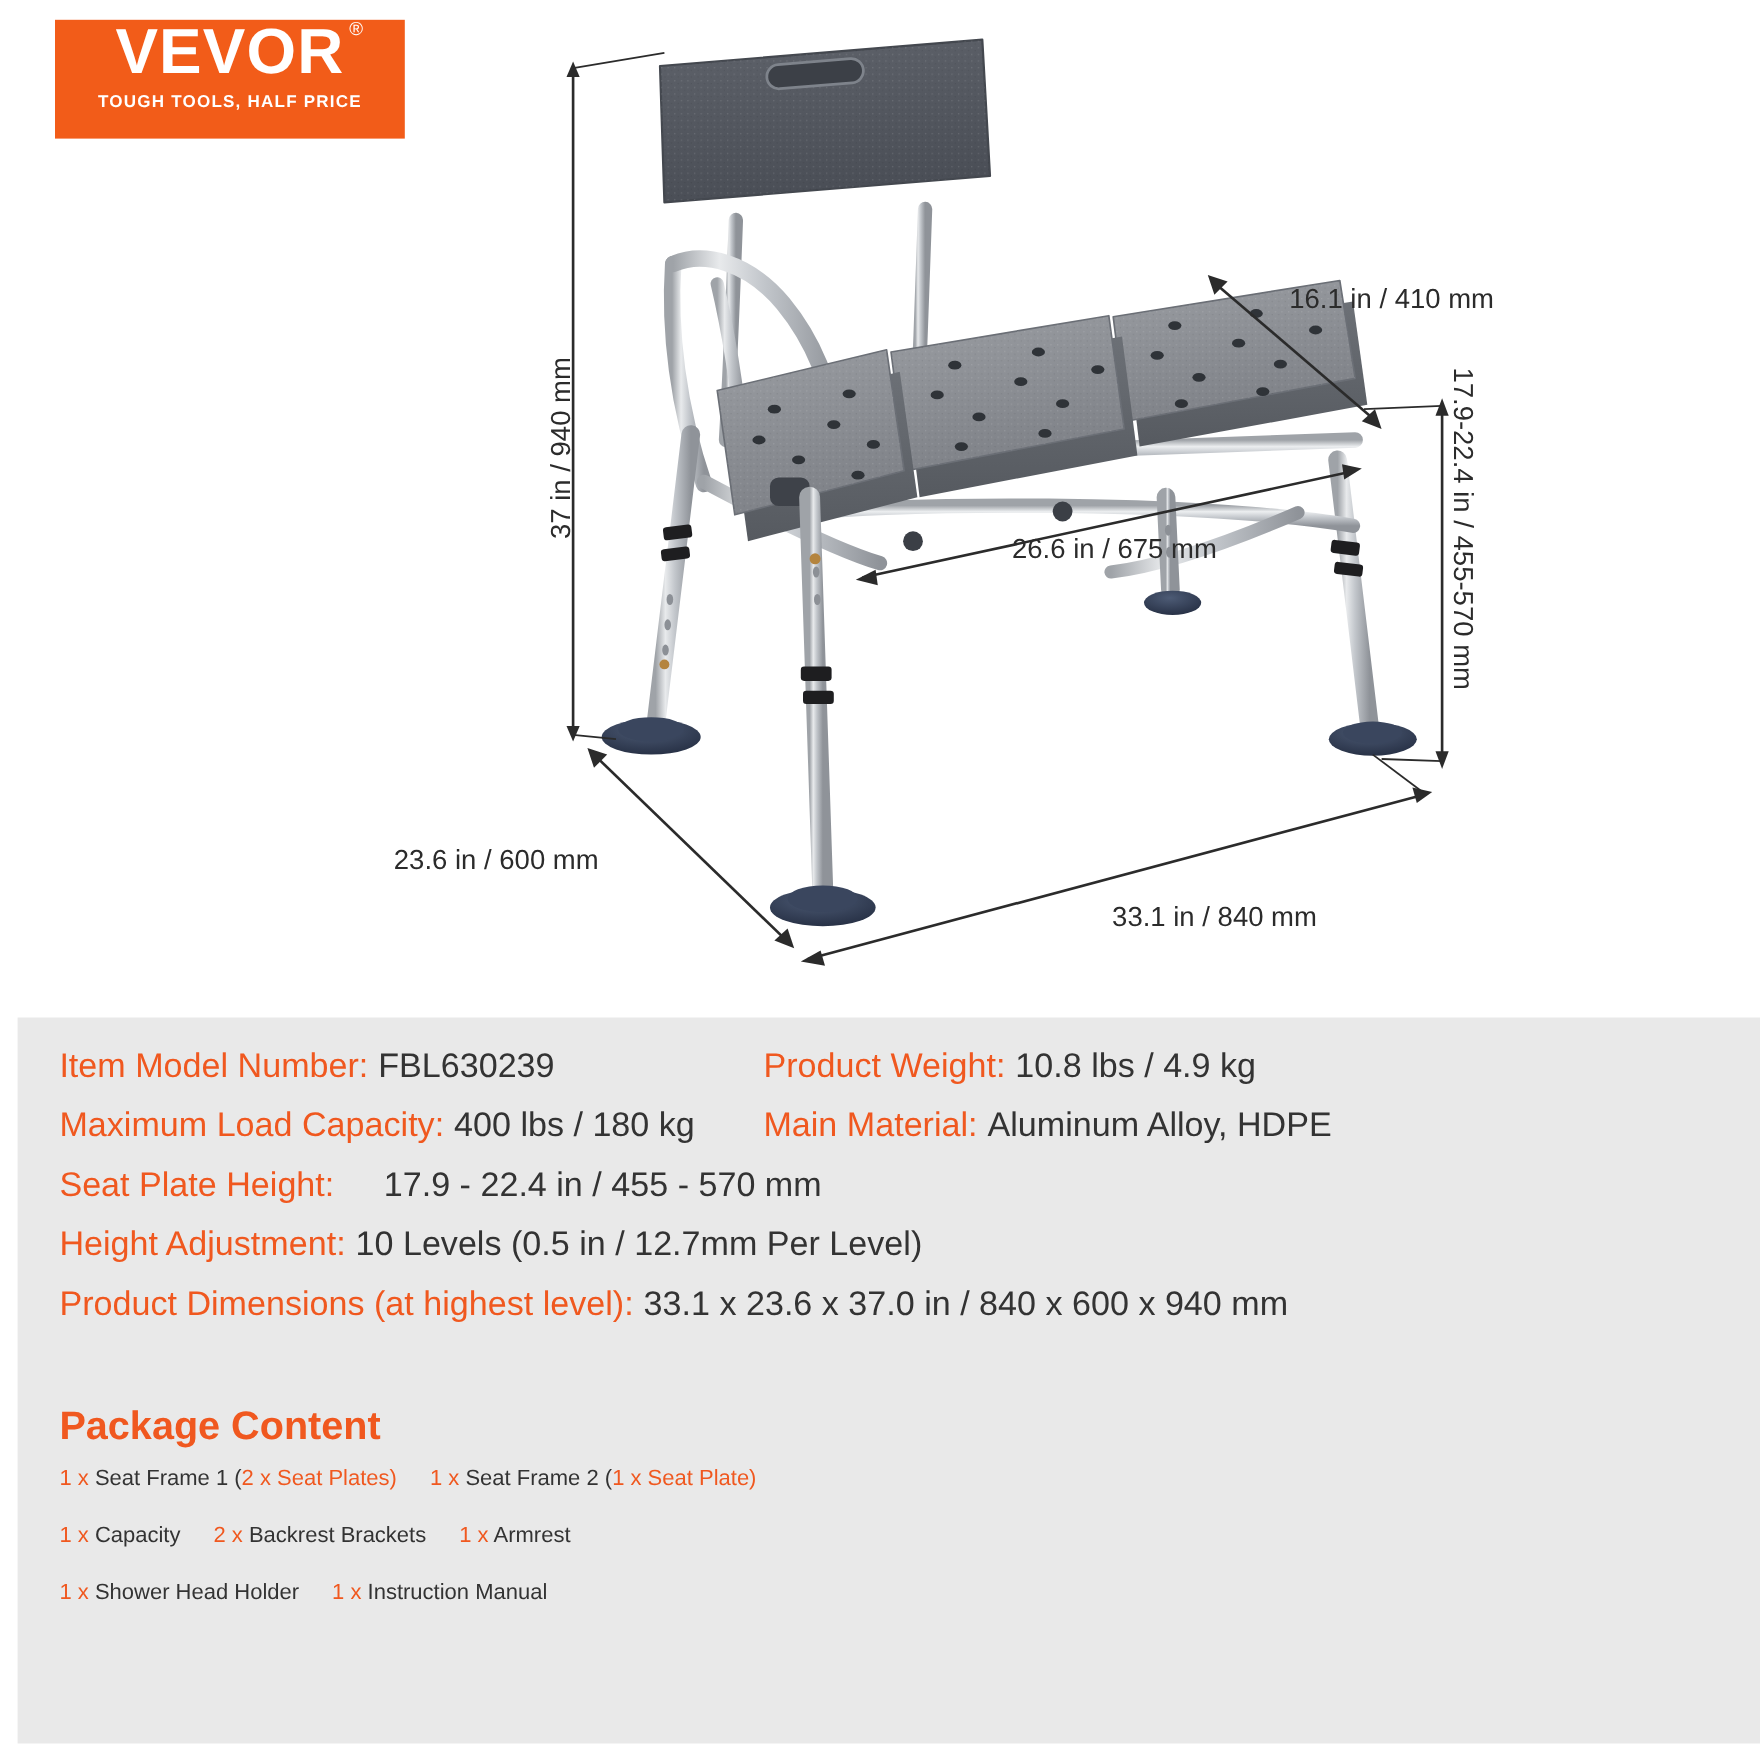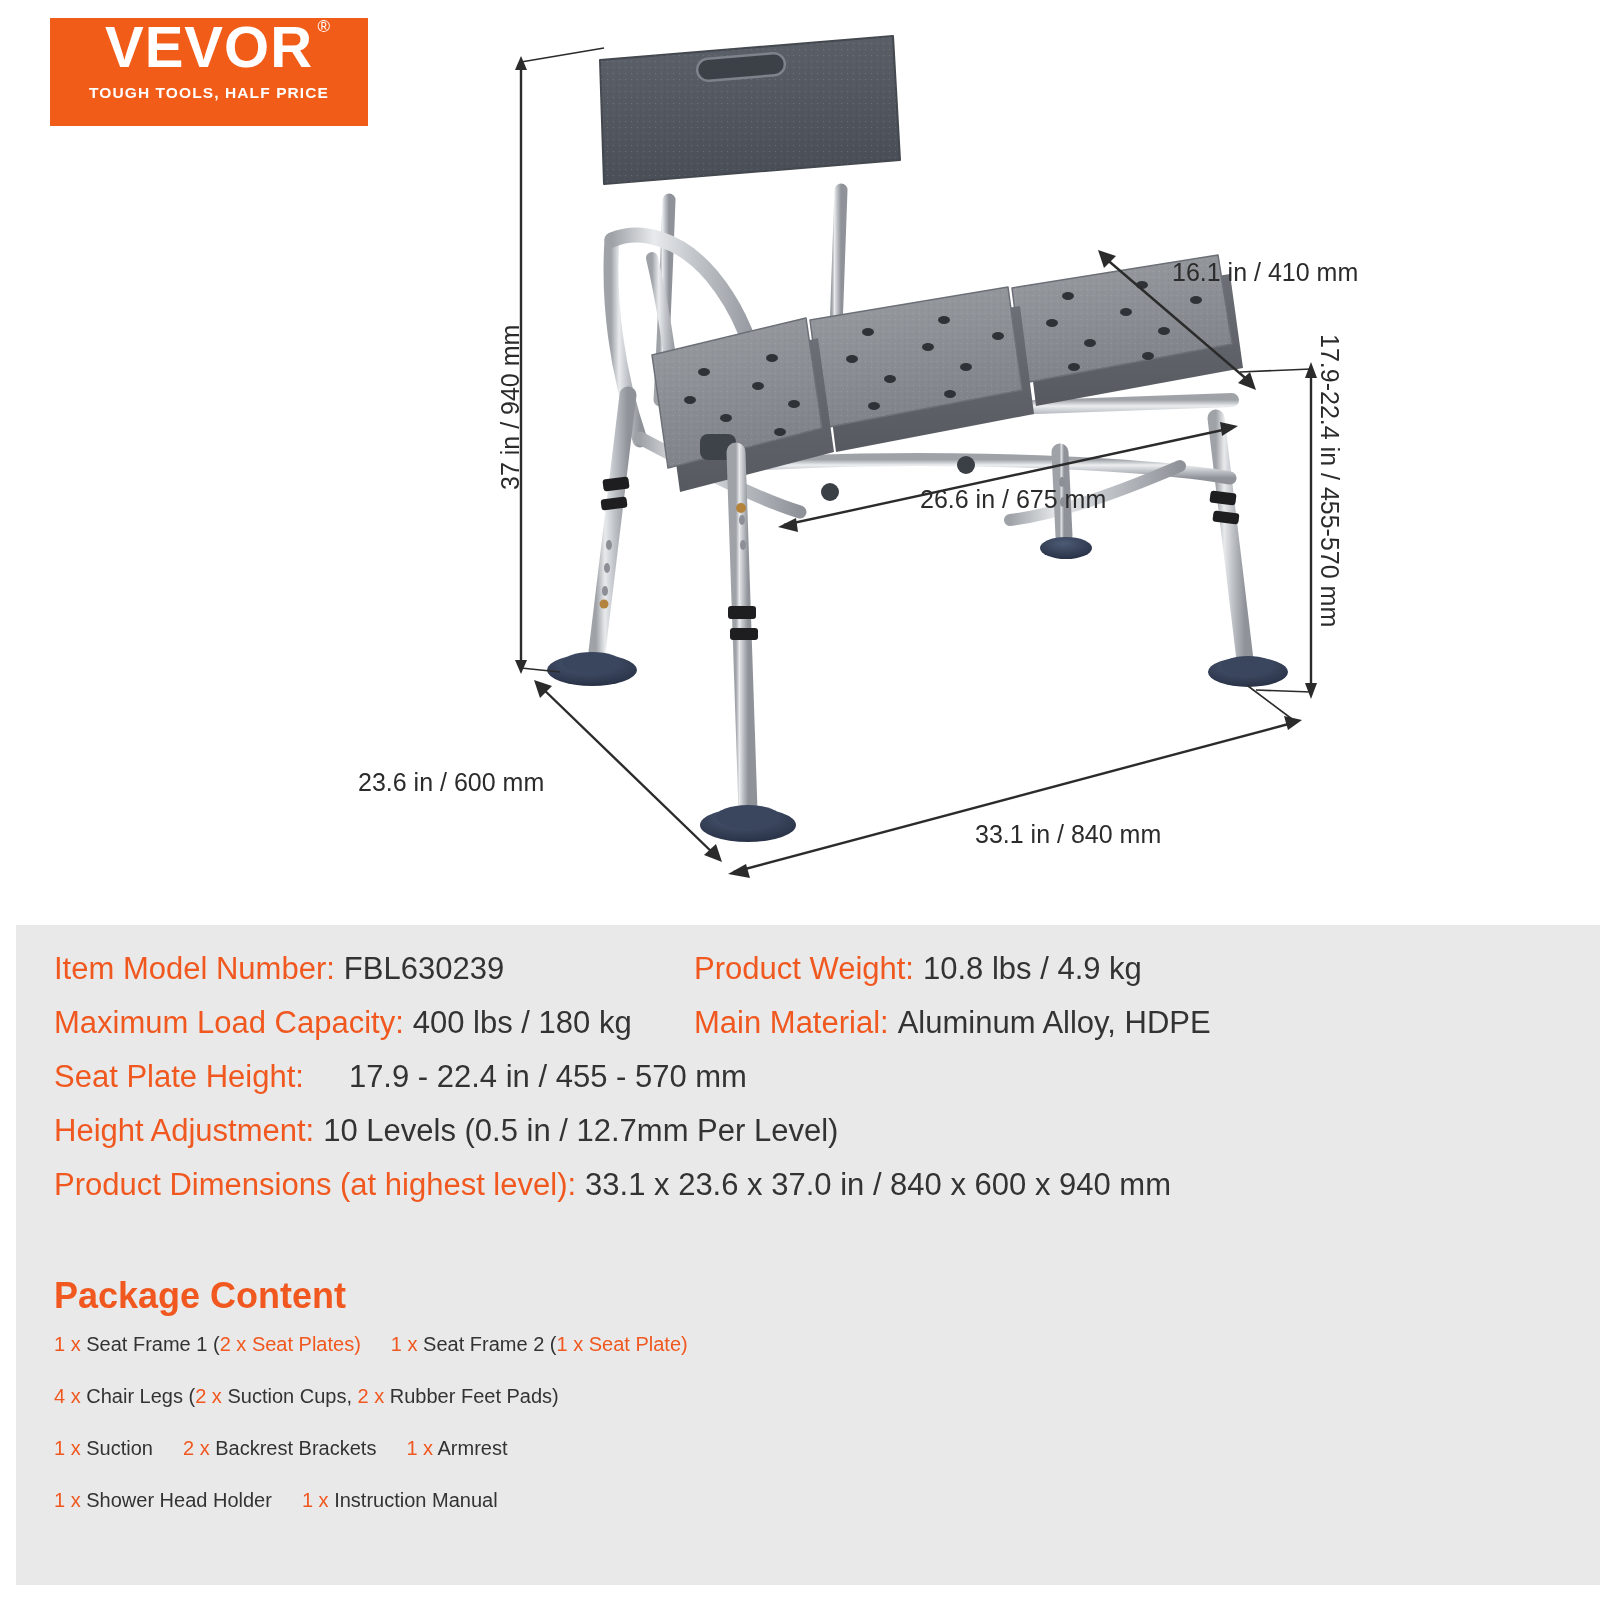--- a/index.html
+++ b/index.html
@@ -342,21 +342,21 @@
     <div class="dimlabel vert-ccw" style="left:496px; top:490px;">37 in / 940 mm</div>
 
     <div class="dimlabel" style="left:1172px; top:258px;">16.1 in / 410 mm</div>
 
     <div class="dimlabel vert-cw" style="left:1344px; top:334px;">17.9-22.4 in / 455-570 mm</div>
 
     <div class="dimlabel" style="left:920px; top:485px;">26.6 in / 675 mm</div>
 
     <div class="dimlabel" style="left:358px; top:768px;">23.6 in / 600 mm</div>
 
-    <div class="dimlabel" style="left:975px; top:820px;text-align:right;">33.1 in / 840 mm</div>
+    <div class="dimlabel" style="left:1011px; top:820px;text-align:right;">33.1 in / 840 mm</div>
   </div>
 
   <div class="specpanel">
 
     <div class="spec-rows">
 
       <div class="spec-line">
         <div class="spec-left">
           <span class="spec-key">Item Model Number:</span>
           <span class="spec-val">FBL630239</span>
@@ -402,26 +402,23 @@
     </div>
 
     <div class="pkg-title">Package Content</div>
 
     <div class="pkg-list">
 
       <div class="pkg-row">
         <span class="qty">1 x </span><span>Seat Frame 1 (</span><span class="qty">2 x </span><span class="qty">Seat Plates)</span><span class="gap"></span><span class="qty">1 x </span><span>Seat Frame 2 (</span><span class="qty">1 x </span><span class="qty">Seat Plate)</span>
       </div>
 
+
       <div class="pkg-row">
-        <span class="qty">4 x </span><span>Chair Legs (</span><span class="qty">2 x </span><span>Suction Cups, </span><span class="qty">2 x </span><span>Rubber Feet Pads)</span>
-      </div>
-
-      <div class="pkg-row">
-        <span class="qty">1 x </span><span>Suction</span><span class="gap"></span><span class="qty">2 x </span><span>Backrest Brackets</span><span class="gap"></span><span class="qty">1 x </span><span>Armrest</span>
+        <span class="qty">1 x </span><span>Capacity</span><span class="gap"></span><span class="qty">2 x </span><span>Backrest Brackets</span><span class="gap"></span><span class="qty">1 x </span><span>Armrest</span>
       </div>
 
       <div class="pkg-row">
         <span class="qty">1 x </span><span>Shower Head Holder</span><span class="gap"></span><span class="qty">1 x </span><span>Instruction Manual</span>
       </div>
 
     </div>
   </div>
 
 </div>

